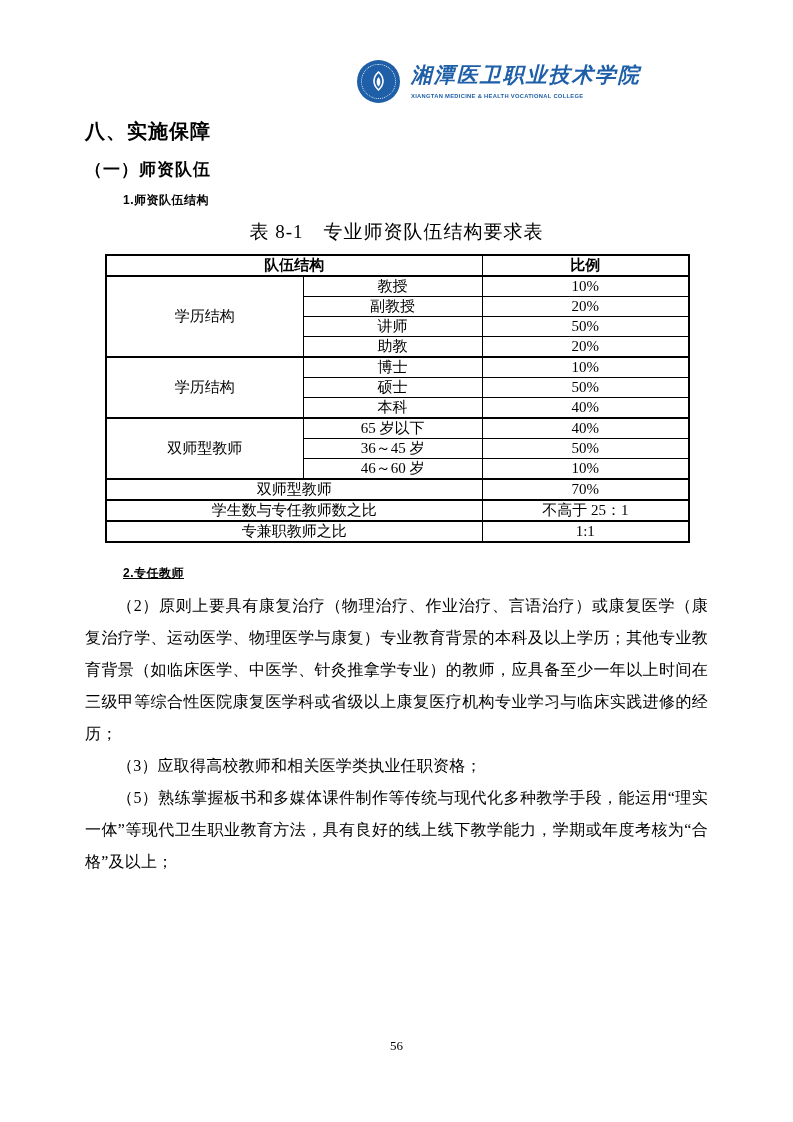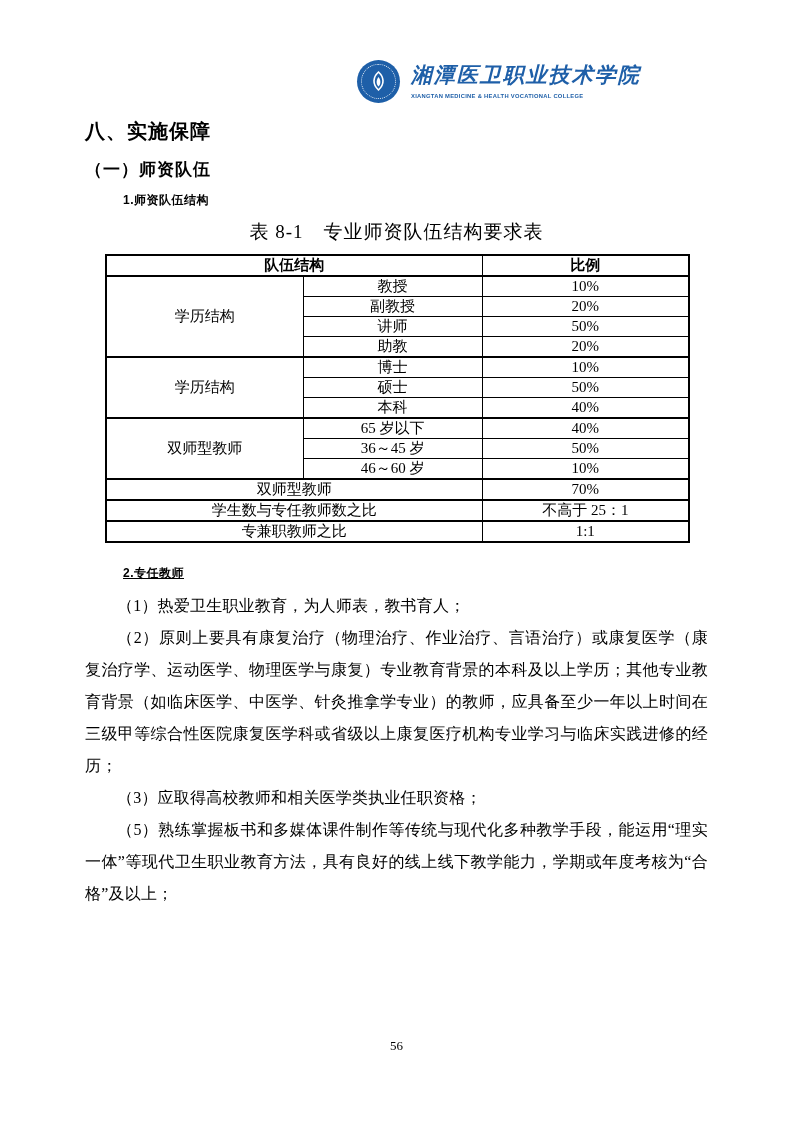--- a/index.html
+++ b/index.html
@@ -225,21 +225,20 @@
       <tr class="sec">
         <td colspan="2">专兼职教师之比</td>
         <td>1:1</td>
       </tr>
     </tbody>
   </table>
 
   <div class="h3 sub-heading">2.专任教师</div>
 
   <div class="body-text">
-    <p>（1）热爱卫生职业教育，为人师表，教书育人；</p>
     <p>（2）原则上要具有康复治疗（物理治疗、作业治疗、言语治疗）或康复医学（康复治疗学、运动医学、物理医学与康复）专业教育背景的本科及以上学历；其他专业教育背景（如临床医学、中医学、针灸推拿学专业）的教师，应具备至少一年以上时间在三级甲等综合性医院康复医学科或省级以上康复医疗机构专业学习与临床实践进修的经历；</p>
     <p>（3）应取得高校教师和相关医学类执业任职资格；</p>
     <p>（5）熟练掌握板书和多媒体课件制作等传统与现代化多种教学手段，能运用“理实一体”等现代卫生职业教育方法，具有良好的线上线下教学能力，学期或年度考核为“合格”及以上；</p>
   </div>
 
   <div class="page-number">56</div>
 
 </div>
 
 </body></html>

